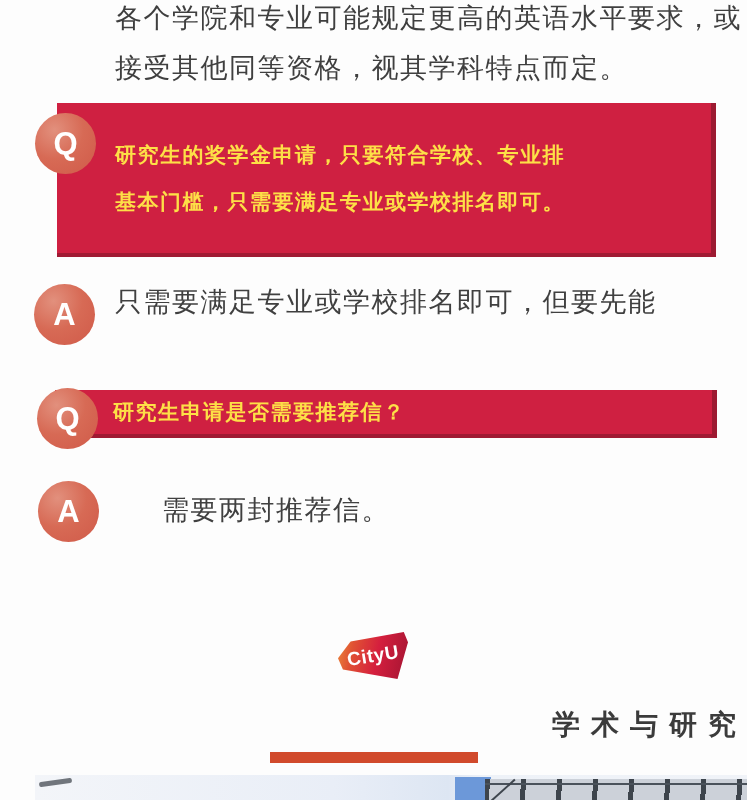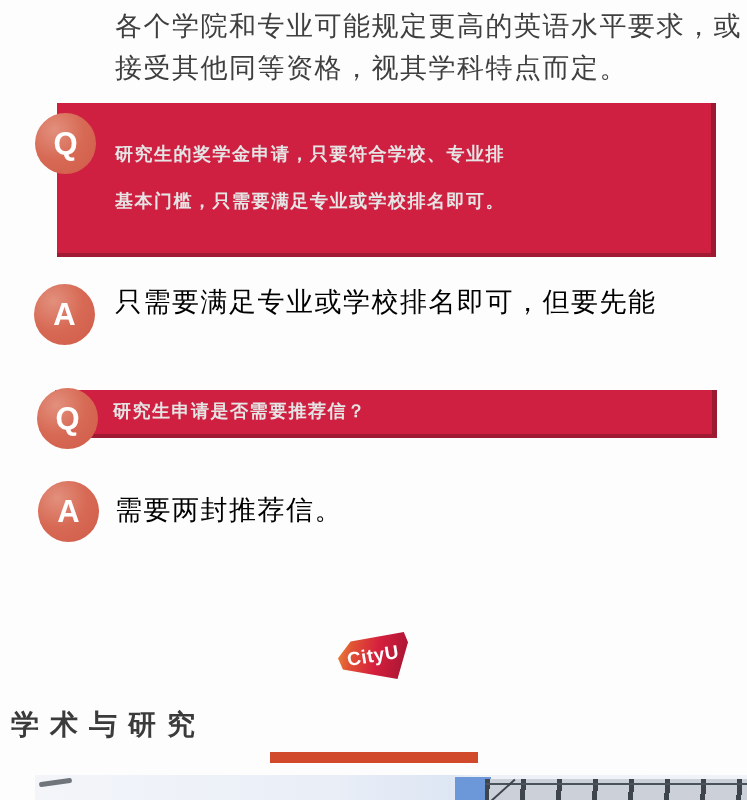--- a/index.html
+++ b/index.html
@@ -22,50 +22,50 @@
   .q-rect{
     position:absolute;
     background:#cf2041;
     border-right:5px solid #9c1a31;
     border-bottom:4px solid #a01a33;
     box-sizing:border-box;
     display:flex;flex-direction:column;justify-content:center;
     padding-left:58px;
   }
   .q-rect .q-line{
-    font-size:18px;font-weight:bold;color:#e5e5e5;
+    font-size:21px;font-weight:bold;color:#fde047;
     letter-spacing:1.5px;line-height:47.5px;white-space:nowrap;
   }
   .bubble{
     position:absolute;width:61px;height:61px;border-radius:50%;
     background:radial-gradient(circle at 32% 28%, #e2907d 0%, #d76a55 48%, #d05a49 100%);
     display:flex;align-items:center;justify-content:center;
     color:#ffffff;font-size:31px;font-weight:bold;
   }
   
   .a-text{
     position:absolute;left:115px;
-    font-size:27px;color:#000000;letter-spacing:1.5px;
+    font-size:27px;color:#404040;letter-spacing:1.5px;
   }
   .a-text div{line-height:44px;white-space:nowrap;}
   
   .cityu-logo{
     position:absolute;left:338px;top:632px;width:70px;height:47px;
     background:linear-gradient(102deg,#ec8a3c 0%,#e05233 22%,#d51f3e 55%,#a31432 100%);
     clip-path:polygon(0% 56%,18% 20%,94% 0%,100% 22%,85% 100%,7% 80%);
     display:flex;align-items:center;justify-content:center;
   }
   .cityu-logo span{
     color:#ffffff;font-size:19px;font-weight:bold;
     transform:rotate(-9deg);letter-spacing:0.5px;
   }
   
   .section-title{
     position:absolute;left:0;top:706px;width:747px;
-    text-align:left;font-size:28px;font-weight:600;color:#3b3b3b;
+    text-align:right;font-size:28px;font-weight:600;color:#3b3b3b;
     letter-spacing:11px;text-indent:11px;
   }
   .section-underline{
     position:absolute;left:270px;top:752px;width:208px;height:11px;
     background:#d14a2c;
   }
   
   .photo{
     position:absolute;left:35px;top:775px;width:712px;height:25px;
     background:linear-gradient(90deg,#f3f5f9 0%,#e9eef7 42%,#dde6f3 58%,#eef2f8 63%,#f0f3f8 100%);
@@ -91,21 +91,21 @@
   .facade-diagonal{
     position:absolute;left:14px;top:-6px;width:2px;height:40px;
     background:#3e454d;transform:rotate(48deg);
   }
 </style>
 </head>
 <body>
 
 <div class="stage">
 
-  <div class="intro-line" style="top:8px;text-align:center;">各个学院和专业可能规定更高的英语水平要求，或</div>
+  <div class="intro-line" style="top:0;text-align:center;">各个学院和专业可能规定更高的英语水平要求，或</div>
   <div class="intro-line" style="top:50px;font-family:Liberation Serif, serif;">接受其他同等资格，视其学科特点而定。</div>
 
   <div class="q-rect" style="left:57px;top:103px;width:659px;height:154px;">
     <div class="q-line">研究生的奖学金申请，只要符合学校、专业排</div>
     <div class="q-line">基本门槛，只需要满足专业或学校排名即可。</div>
   </div>
   <div class="bubble" style="left:35px;top:113px;">
     <span>Q</span>
   </div>
 
@@ -119,21 +119,21 @@
   <div class="q-rect" style="left:55px;top:390px;width:662px;height:48px;">
     <div class="q-line">研究生申请是否需要推荐信？</div>
   </div>
   <div class="bubble" style="left:37px;top:388px;">
     <span>Q</span>
   </div>
 
   <div class="bubble" style="left:38px;top:481px;">
     <span>A</span>
   </div>
-  <div class="a-text" style="top:488px;">
+  <div class="a-text" style="top:488px;margin-left:47px;">
     <div>需要两封推荐信。</div>
   </div>
 
   <div class="cityu-logo">
     <span>CityU</span>
   </div>
 
   <div class="section-title">学术与研究</div>
   <div class="section-underline"></div>
 

